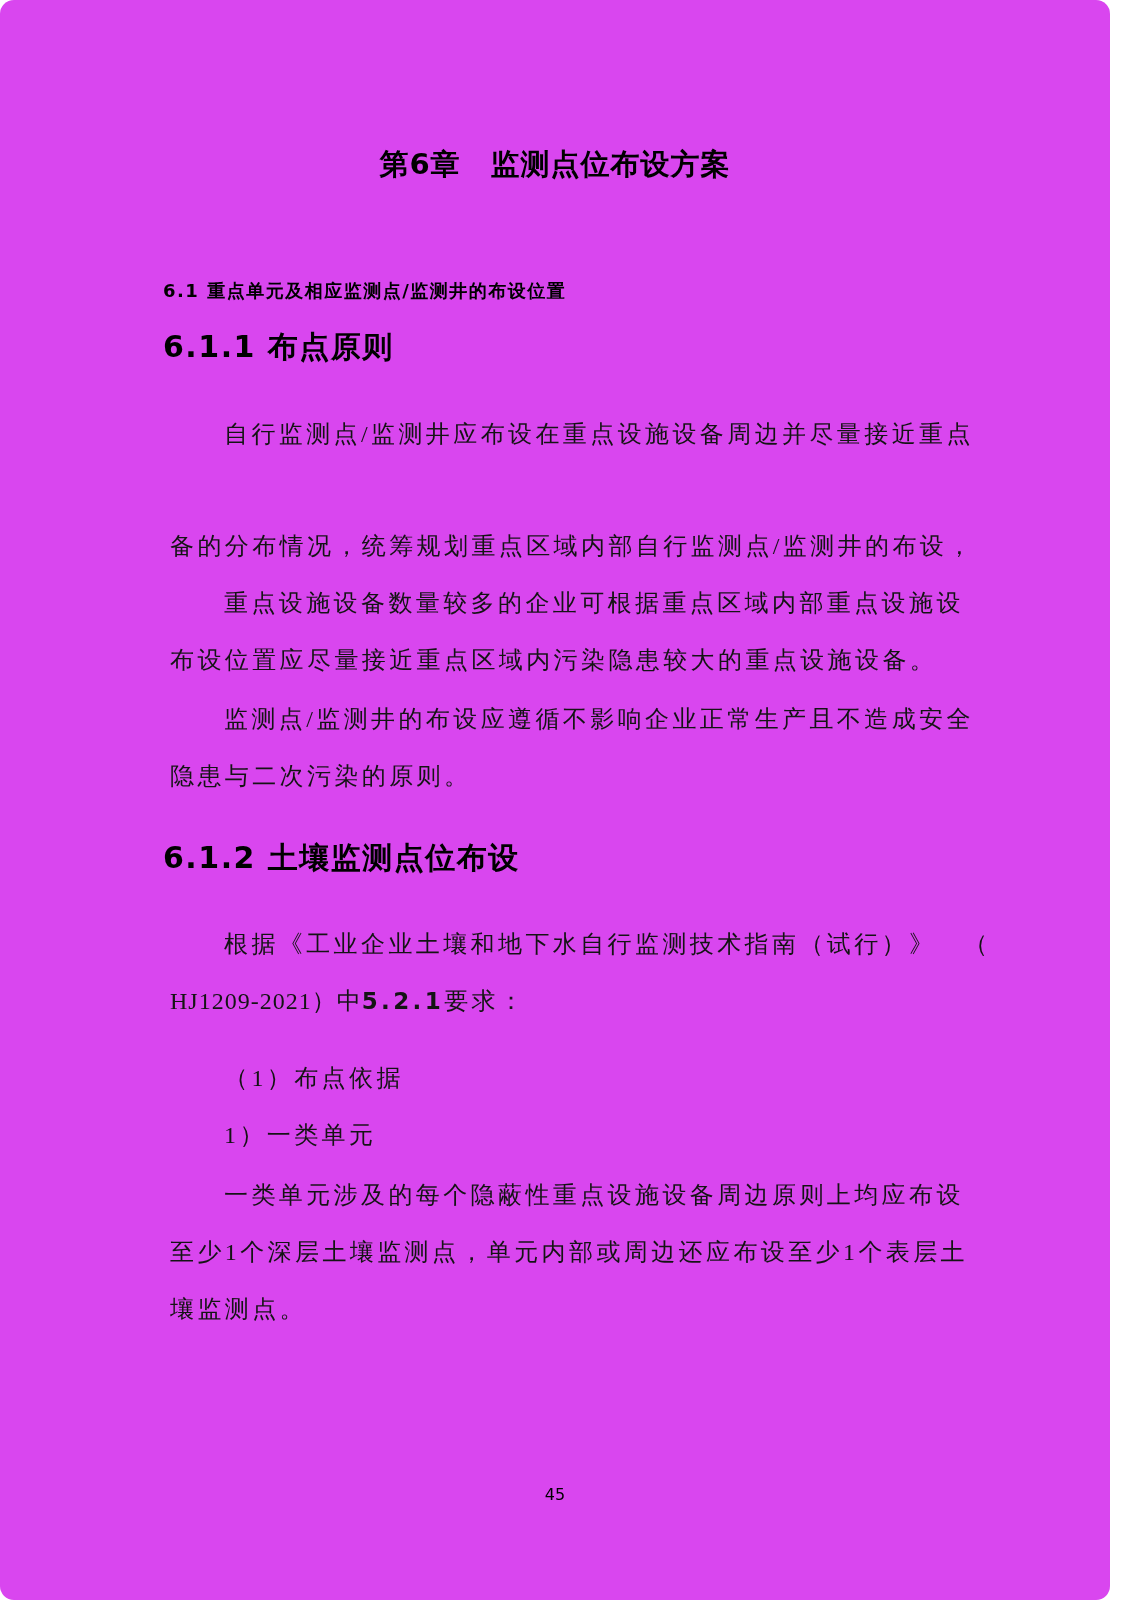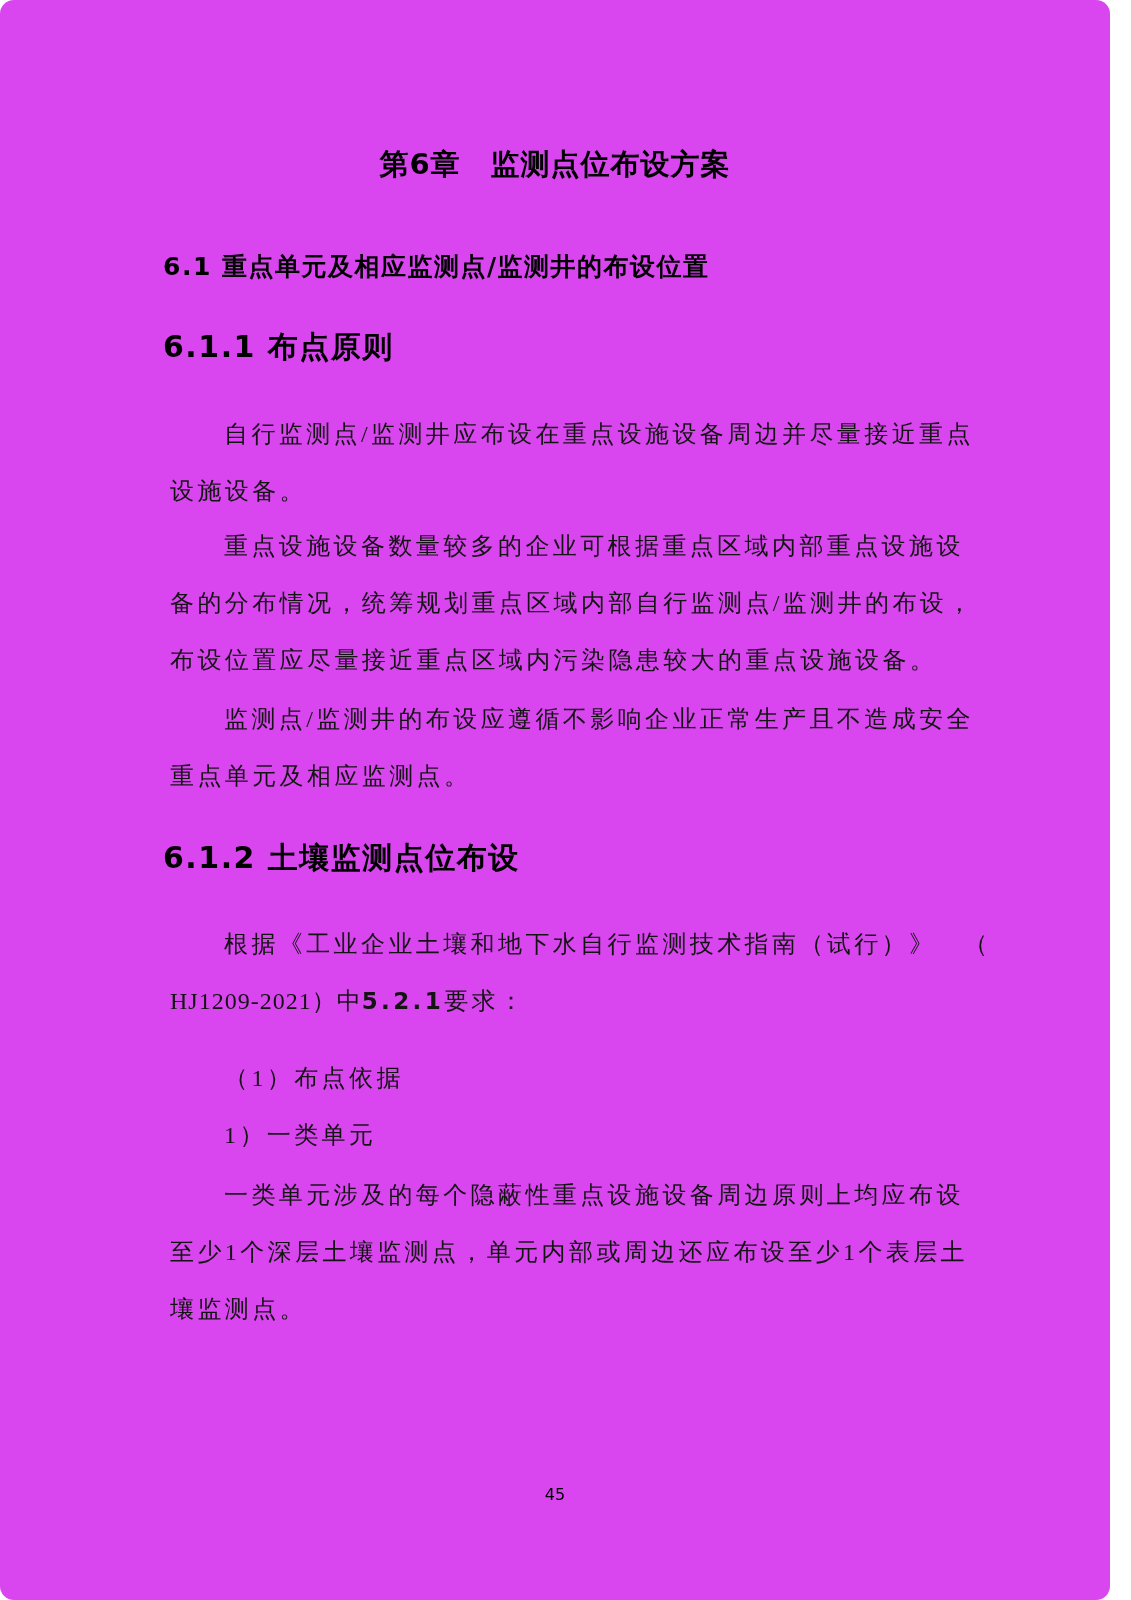--- a/index.html
+++ b/index.html
@@ -34,22 +34,23 @@
     position: absolute;
     left: 163px;
     margin: 0;
     font-family: "DejaVu Sans", sans-serif;
     font-weight: bold;
     color: #000000;
     letter-spacing: 1.5px;
     white-space: nowrap;
   }
   .heading.lvl2 {
-    font-size: 25px;
+    font-size: 18px;
     line-height: 32px;
+    margin-top: 24px;
   }
   .heading.lvl3 {
     font-size: 30px;
     line-height: 32px;
   }
   .para {
     position: absolute;
     left: 170px;
     width: 808px;
     font-family: "Liberation Serif", serif;
@@ -91,32 +92,31 @@
 <div class="page">
 
   <h1 class="chapter-title">第6章　监测点位布设方案</h1>
 
   <h2 class="heading lvl2" style="top:251px;">6.1 重点单元及相应监测点/监测井的布设位置</h2>
 
   <h3 class="heading lvl3" style="top:331px;">6.1.1 布点原则</h3>
 
   <div class="para" style="top:406px;">
     <div class="line first">自行监测点/监测井应布设在重点设施设备周边并尽量接近重点</div>
-    <div class="line">设施设备。</div>
   </div>
 
   <div class="para" style="top:518px;">
+    <div class="line">备的分布情况，统筹规划重点区域内部自行监测点/监测井的布设，</div>
     <div class="line first">重点设施设备数量较多的企业可根据重点区域内部重点设施设</div>
-    <div class="line">备的分布情况，统筹规划重点区域内部自行监测点/监测井的布设，</div>
     <div class="line">布设位置应尽量接近重点区域内污染隐患较大的重点设施设备。</div>
   </div>
 
   <div class="para" style="top:691px;">
     <div class="line first">监测点/监测井的布设应遵循不影响企业正常生产且不造成安全</div>
-    <div class="line">重点单元及相应监测点。</div>
+    <div class="line">隐患与二次污染的原则。</div>
   </div>
 
   <h3 class="heading lvl3" style="top:842px;">6.1.2 土壤监测点位布设</h3>
 
   <div class="para" style="top:916px;">
     <div class="line first">根据《工业企业土壤和地下水自行监测技术指南（试行）》　（</div>
     <div class="line">
       <span class="latin">HJ1209-2021）中</span><span class="num-bold">5.2.1</span><span>要求：</span>
     </div>
   </div>

